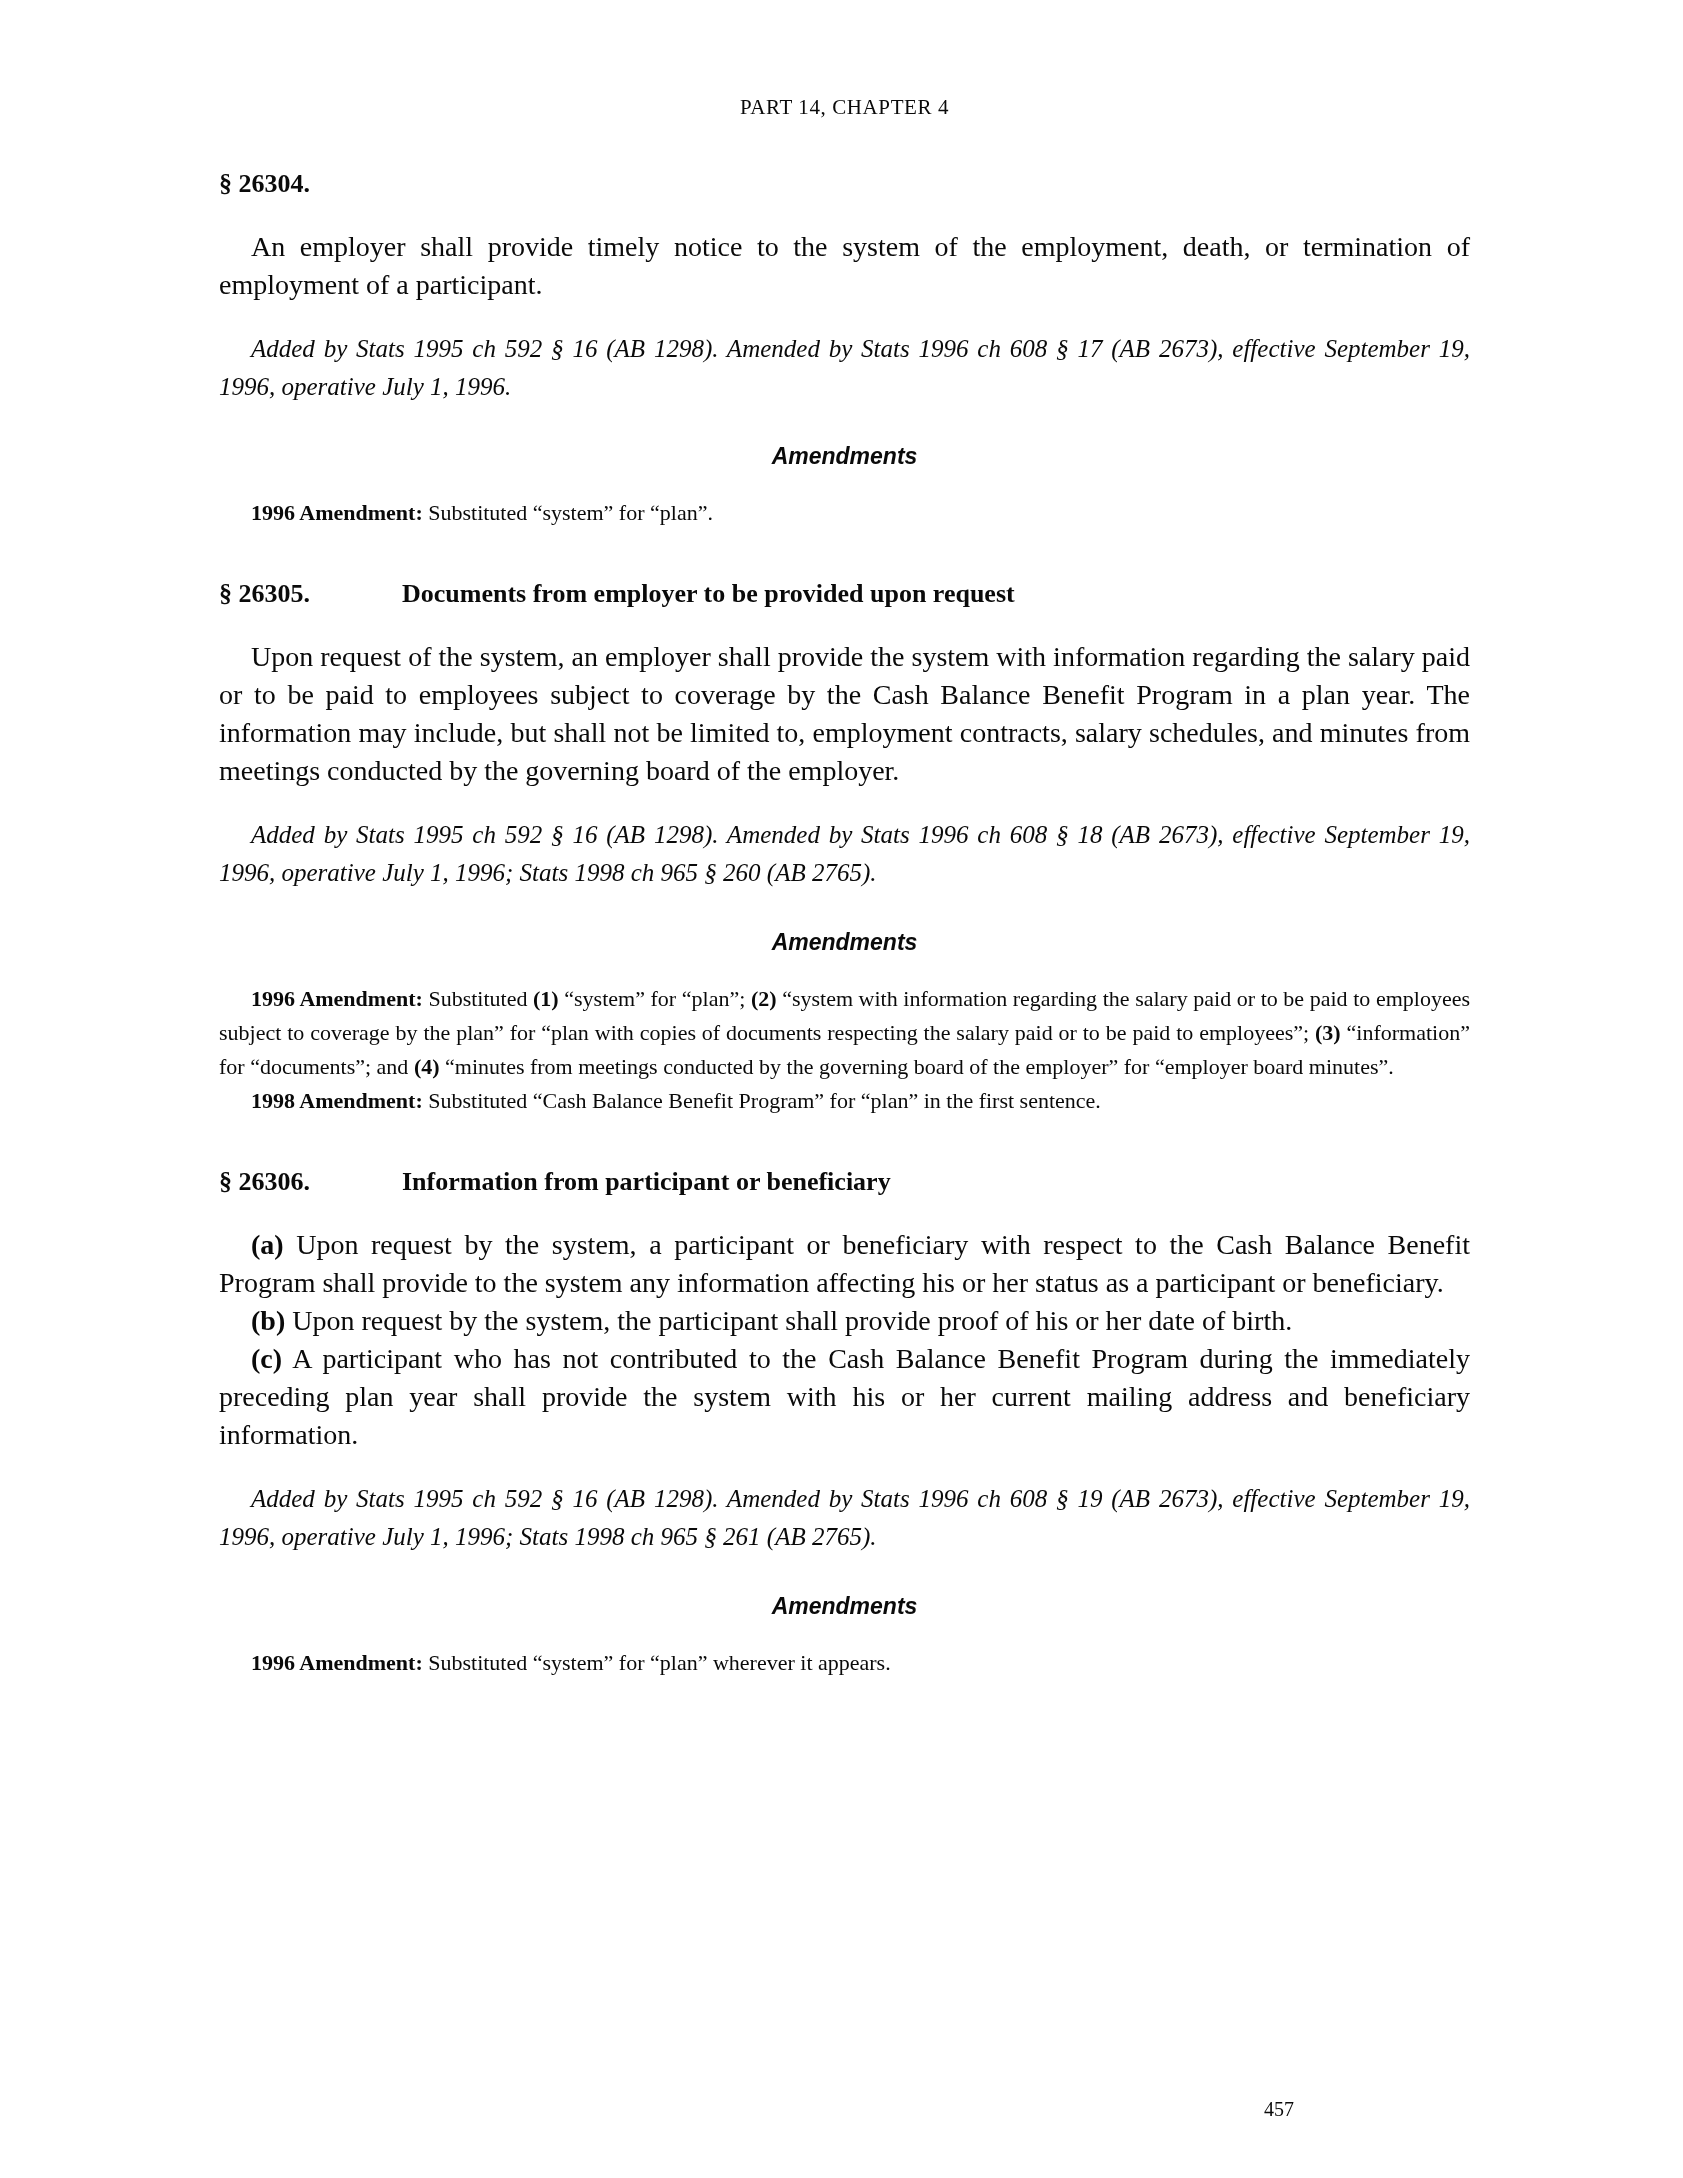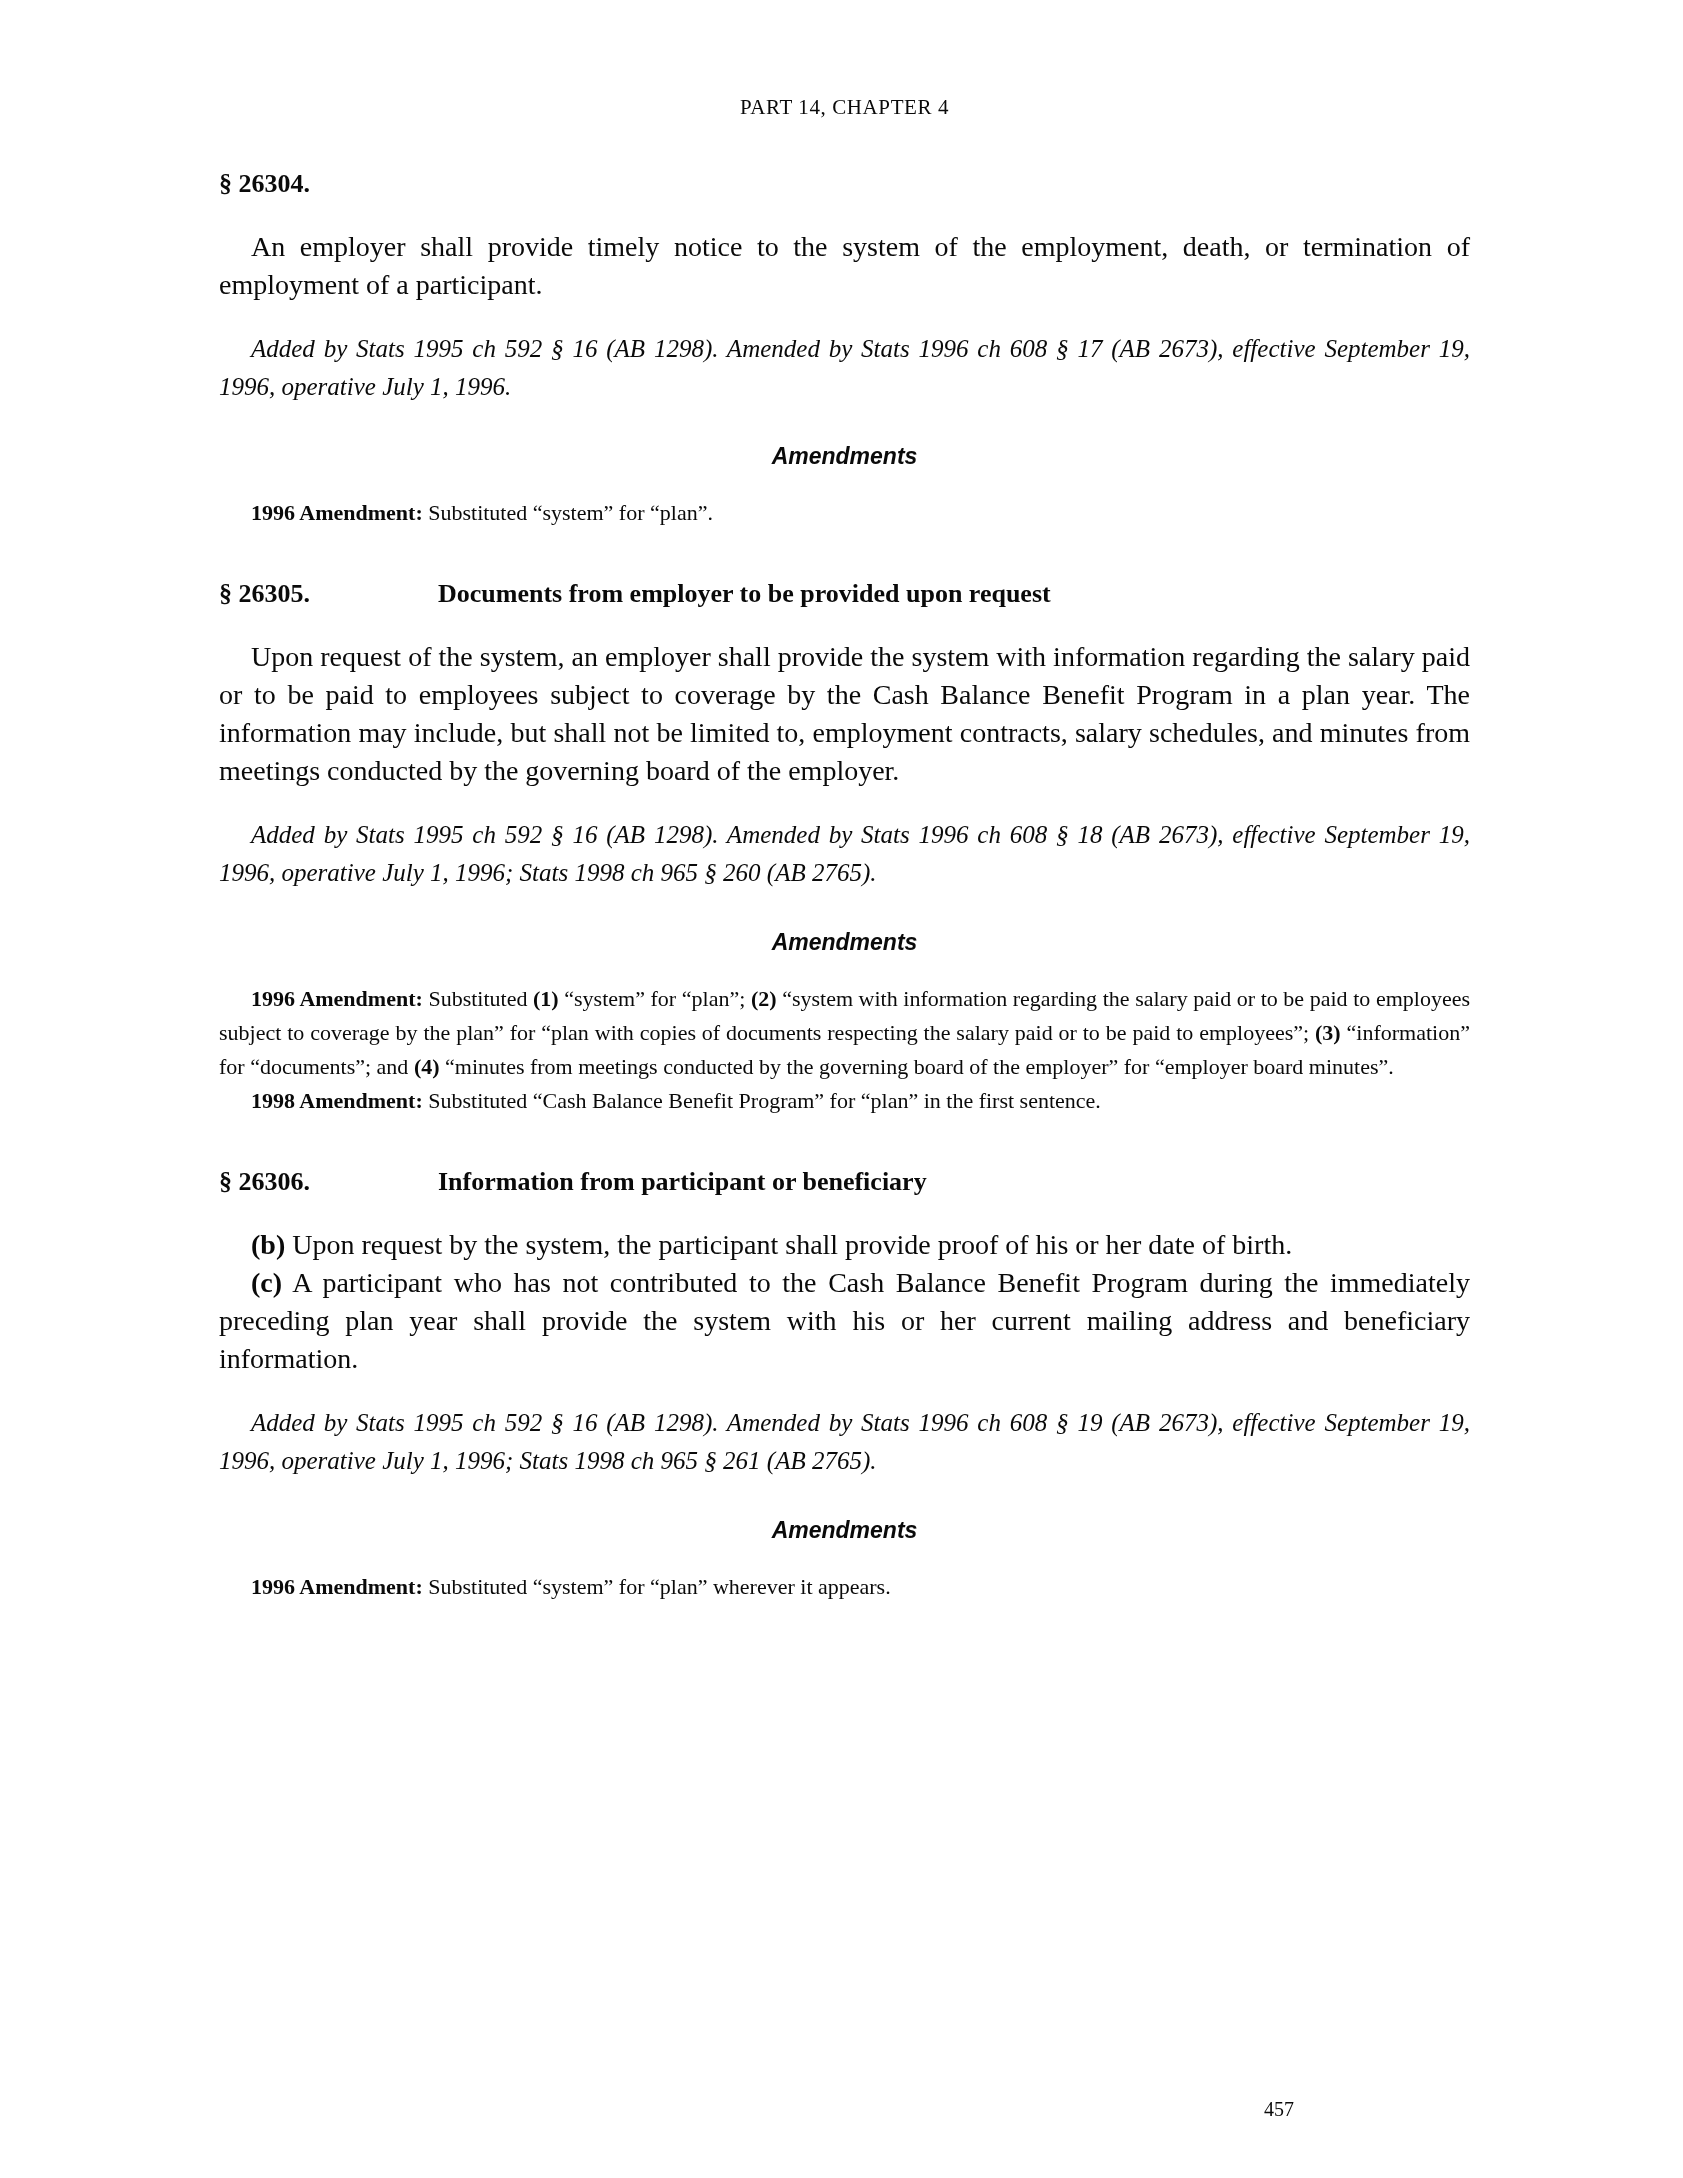--- a/index.html
+++ b/index.html
@@ -24,21 +24,20 @@
     font-size: 21px;
     letter-spacing: 0.6px;
     margin-bottom: 48px;
   }
   .sec-heading {
     display: flex;
     font-size: 26px;
     font-weight: bold;
     margin-top: 48px;
     line-height: 32px;
-    gap: 36px;
   }
   .sec-num { flex: 0 0 183px; }
   .sec-title { flex: 1 1 auto; }
   .body-para {
     font-size: 28px;
     line-height: 38px;
     text-align: justify;
     text-indent: 32px;
     margin-top: 28px;
   }
@@ -103,20 +102,21 @@
       <h3 class="amend-head">Amendments</h3>
       <p class="amend-para"><b>1996 Amendment:</b><span> Substituted </span><b>(1)</b><span> “system” for “plan”; </span><b>(2)</b><span> “system with information regarding the salary paid or to be paid to employees subject to coverage by the plan” for “plan with copies of documents respecting the salary paid or to be paid to employees”; </span><b>(3)</b><span> “information” for “documents”; and </span><b>(4)</b><span> “minutes from meetings conducted by the governing board of the employer” for “employer board minutes”.</span></p>
       <p class="amend-para"><b>1998 Amendment:</b><span> Substituted “Cash Balance Benefit Program” for “plan” in the first sentence.</span></p>
     </section>
 
     <section>
       <h2 class="sec-heading">
         <span class="sec-num">§ 26306.</span>
         <span class="sec-title">Information from participant or beneficiary</span>
       </h2>
+      <p class="body-para"><b>(a)</b><span> Upon request by the system, a participant or beneficiary with respect to the Cash Balance Benefit Program shall provide to the system any information affecting his or her status as a participant or beneficiary.</span></p>
       <p class="body-para"><b>(b)</b><span> Upon request by the system, the participant shall provide proof of his or her date of birth.</span></p>
       <p class="body-para"><b>(c)</b><span> A participant who has not contributed to the Cash Balance Benefit Program during the immediately preceding plan year shall provide the system with his or her current mailing address and beneficiary information.</span></p>
       <p class="history">Added by Stats 1995 ch 592 § 16 (AB 1298). Amended by Stats 1996 ch 608 § 19 (AB 2673), effective September 19, 1996, operative July 1, 1996; Stats 1998 ch 965 § 261 (AB 2765).</p>
       <h3 class="amend-head">Amendments</h3>
       <p class="amend-para"><b>1996 Amendment:</b><span> Substituted “system” for “plan” wherever it appears.</span></p>
     </section>
 
   </div>
 
   <div class="page-number">457</div>

